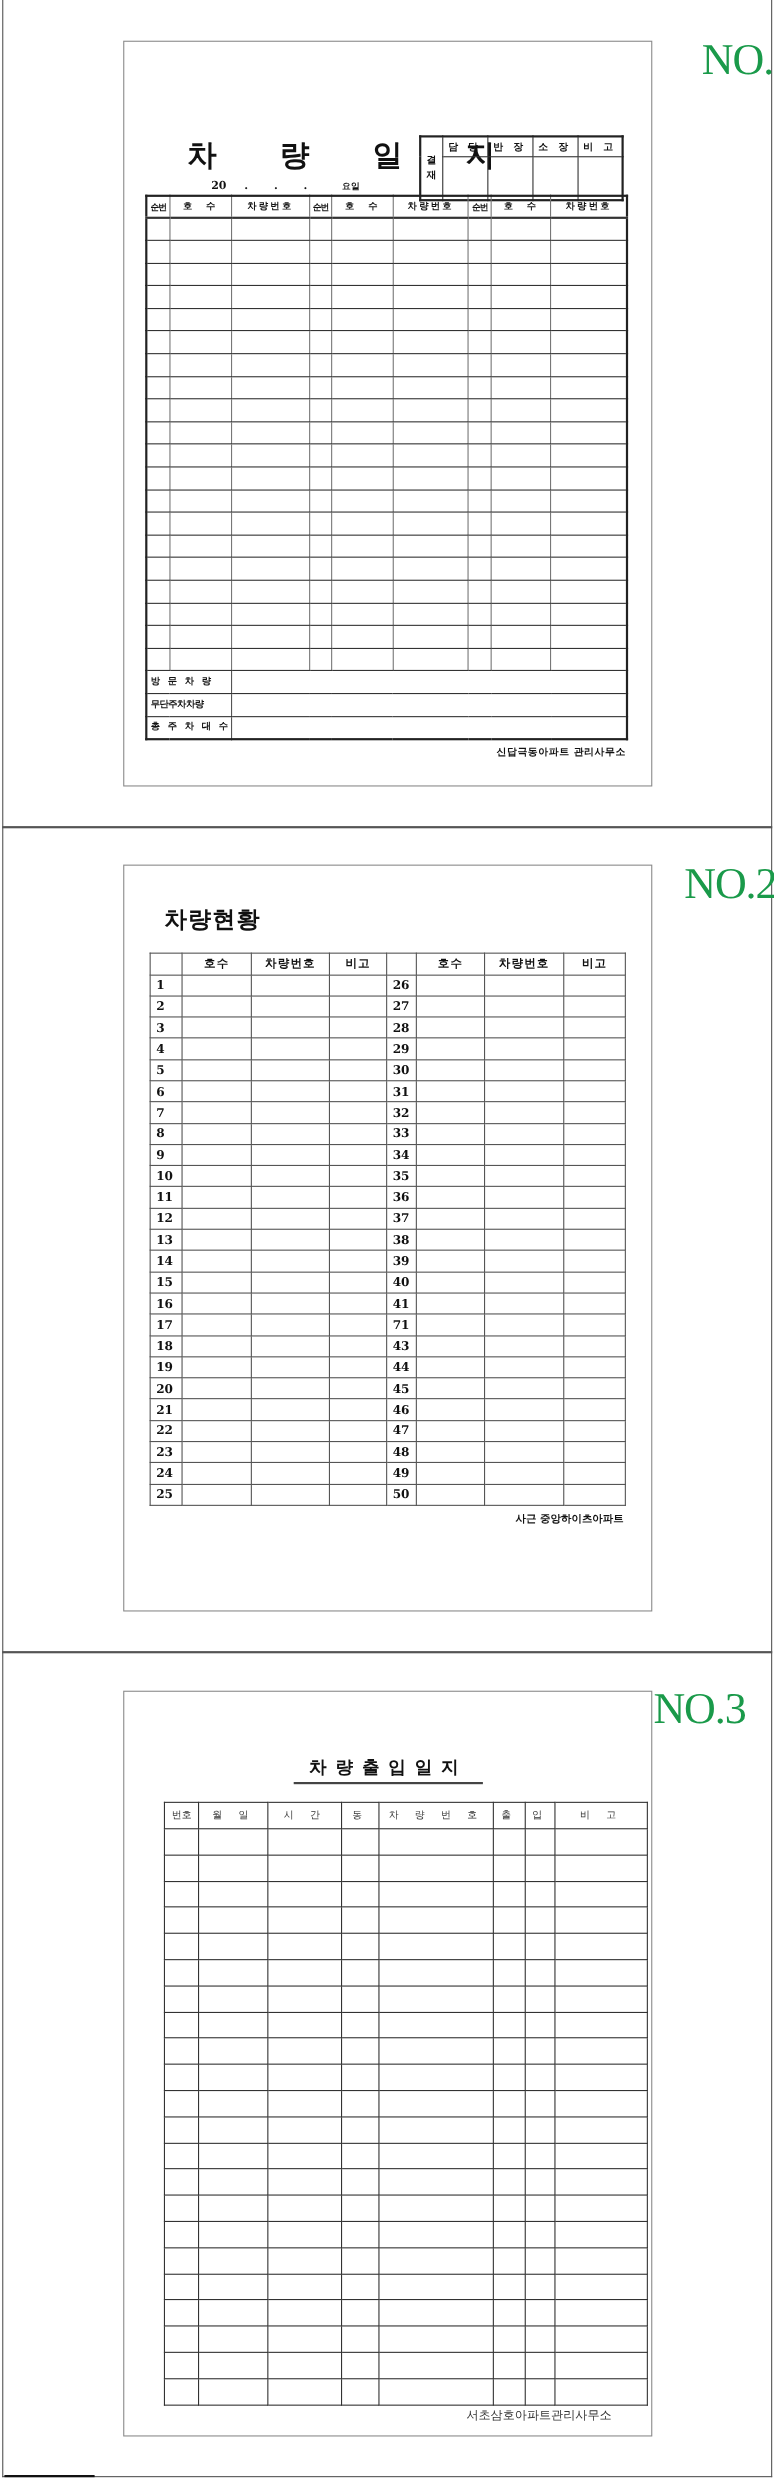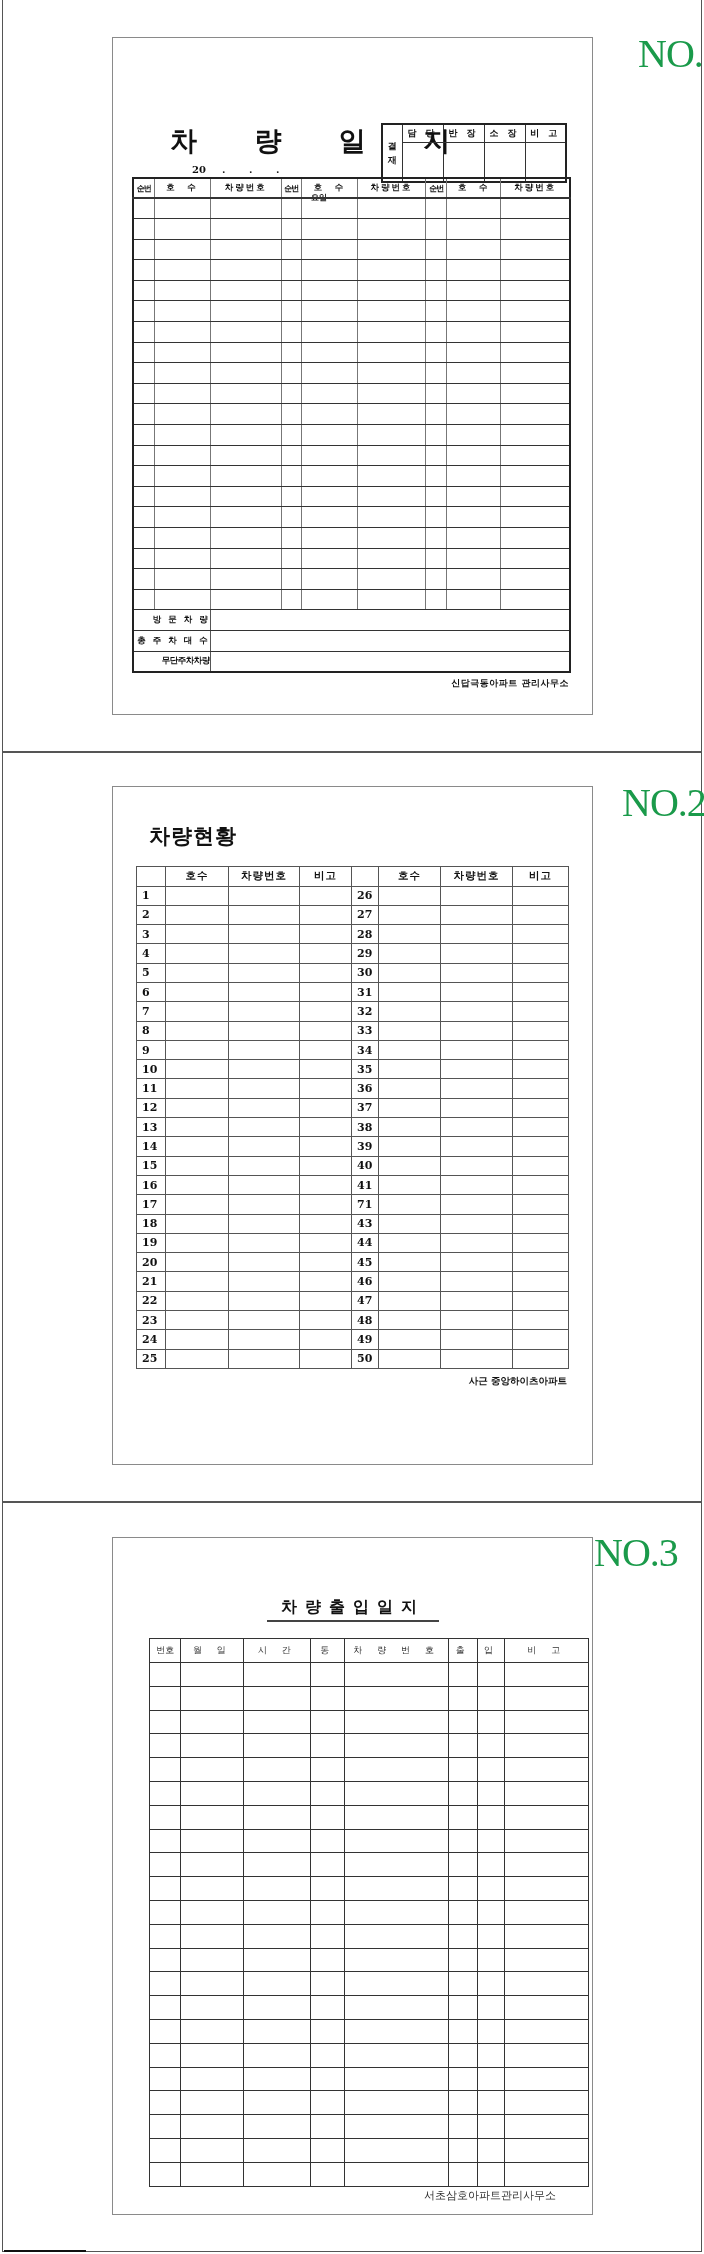--- a/index.html
+++ b/index.html
@@ -19,21 +19,21 @@
   
   .f1-title { position: absolute; left: 170px; top: 123px; font-family: "DejaVu Serif", serif; font-weight: bold; font-size: 27px; letter-spacing: 24px; }
   .f1-date { position: absolute; top: 164px; font-family: "DejaVu Serif", serif; font-size: 10px; font-weight: bold; }
   .f1-approval { left: 381px; top: 123px; width: 186px; height: 60px; border: 2.5px solid #222; }
   .f1-approval td { border: 1px solid #333; font-family: "DejaVu Serif", serif; font-weight: bold; font-size: 9px; letter-spacing: 3px; }
   .f1-approval .side { width: 20px; font-size: 9px; line-height: 1.6; white-space: normal; letter-spacing: 0; }
   .f1-table { left: 132px; top: 177px; width: 439px; border: 2.8px solid #222; }
   .f1-table th { height: 20px; border: 1px solid #777; border-bottom: 2.5px double #333; font-family: "DejaVu Serif", serif; font-size: 8.5px; font-weight: bold; letter-spacing: 2px; }
   .f1-table th.num { letter-spacing: -1px; font-size: 8px; }
   .f1-table td { height: 20.6px; border-left: 1.2px solid #777; border-right: 1.2px solid #777; border-top: 1px solid #333; border-bottom: 1px solid #333; }
-  .f1-table td.foot-label { height: 20.5px; font-family: "DejaVu Serif", serif; font-weight: bold; font-size: 8.5px; letter-spacing: 2px; text-align: right; padding-left: 3px; border-right: 1px solid #555; }
+  .f1-table td.foot-label { height: 20.5px; font-family: "DejaVu Serif", serif; font-weight: bold; font-size: 8.5px; letter-spacing: 2px; text-align: left; padding-left: 3px; border-right: 1px solid #555; }
   .f1-table td.foot-label.tight { letter-spacing: -0.5px; }
   .f1-footer { position: absolute; right: 135px; top: 677px; font-family: "DejaVu Serif", serif; font-weight: bold; font-size: 9px; letter-spacing: 0.5px; }
 
   
   .f2-title { position: absolute; left: 149px; top: 822px; font-family: "DejaVu Serif", serif; font-weight: bold; font-size: 21px; letter-spacing: 1px; }
   .f2-table { left: 136px; top: 866px; width: 432px; border: 1.5px solid #444; }
   .f2-table th { height: 19.5px; border: 1.2px solid #555; font-family: "DejaVu Serif", serif; font-weight: bold; font-size: 10.5px; letter-spacing: 1px; }
   .f2-table td { height: 19.3px; border: 1.2px solid #555; }
   .f2-table td.idx { font-family: "DejaVu Serif", serif; font-weight: bold; font-size: 11px; text-align: left; padding-left: 5px; }
   .f2-footer { position: absolute; right: 137px; top: 1375px; font-family: "DejaVu Serif", serif; font-weight: bold; font-size: 9.5px; }
@@ -56,21 +56,21 @@
 
 <section>
   <div class="paper" style="top:37px; height:678px;"></div>
   <div class="no-label" style="top:34px;margin-left:44px;">NO.1</div>
 
   <div class="f1-title">차 량 일 지</div>
   <span class="f1-date" style="left:192px;">20</span>
   <span class="f1-date" style="left:222px;">.</span>
   <span class="f1-date" style="left:249px;">.</span>
   <span class="f1-date" style="left:276px;">.</span>
-  <span class="f1-date" style="left:311px; font-size:8px;margin-top:28px;">요일</span>
+  <span class="f1-date" style="left:311px; font-size:8px;">요일</span>
 
   <table class="f1-approval">
     <tbody>
         <tr style="height:18px;">
       <td class="side" rowspan="2">결 재</td>
       <td>담 당</td>
       <td>반 장</td>
       <td>소 장</td>
       <td>비 고</td>
     </tr>
@@ -329,25 +329,25 @@
           <td></td>
           <td></td>
         </tr>
       </tbody>
     <tbody>
       <tr>
         <td class="foot-label" colspan="2" style="width:57px; max-width:57px;">방 문 차 량</td>
         <td colspan="7"></td>
       </tr>
       <tr>
-        <td class="foot-label" colspan="2">총 주 차 대 수</td>
+        <td class="foot-label tight" colspan="2">무단주차차량</td>
         <td colspan="7"></td>
       </tr>
       <tr>
-        <td class="foot-label tight" colspan="2">무단주차차량</td>
+        <td class="foot-label" colspan="2">총 주 차 대 수</td>
         <td colspan="7"></td>
       </tr>
     </tbody>
   </table>
   <div class="f1-footer">신답극동아파트 관리사무소</div>
 </section>
 
 <section>
   <div class="paper" style="top:786px; height:679px;"></div>
   <div class="no-label" style="top:783px;margin-left:28px;">NO.2</div>

